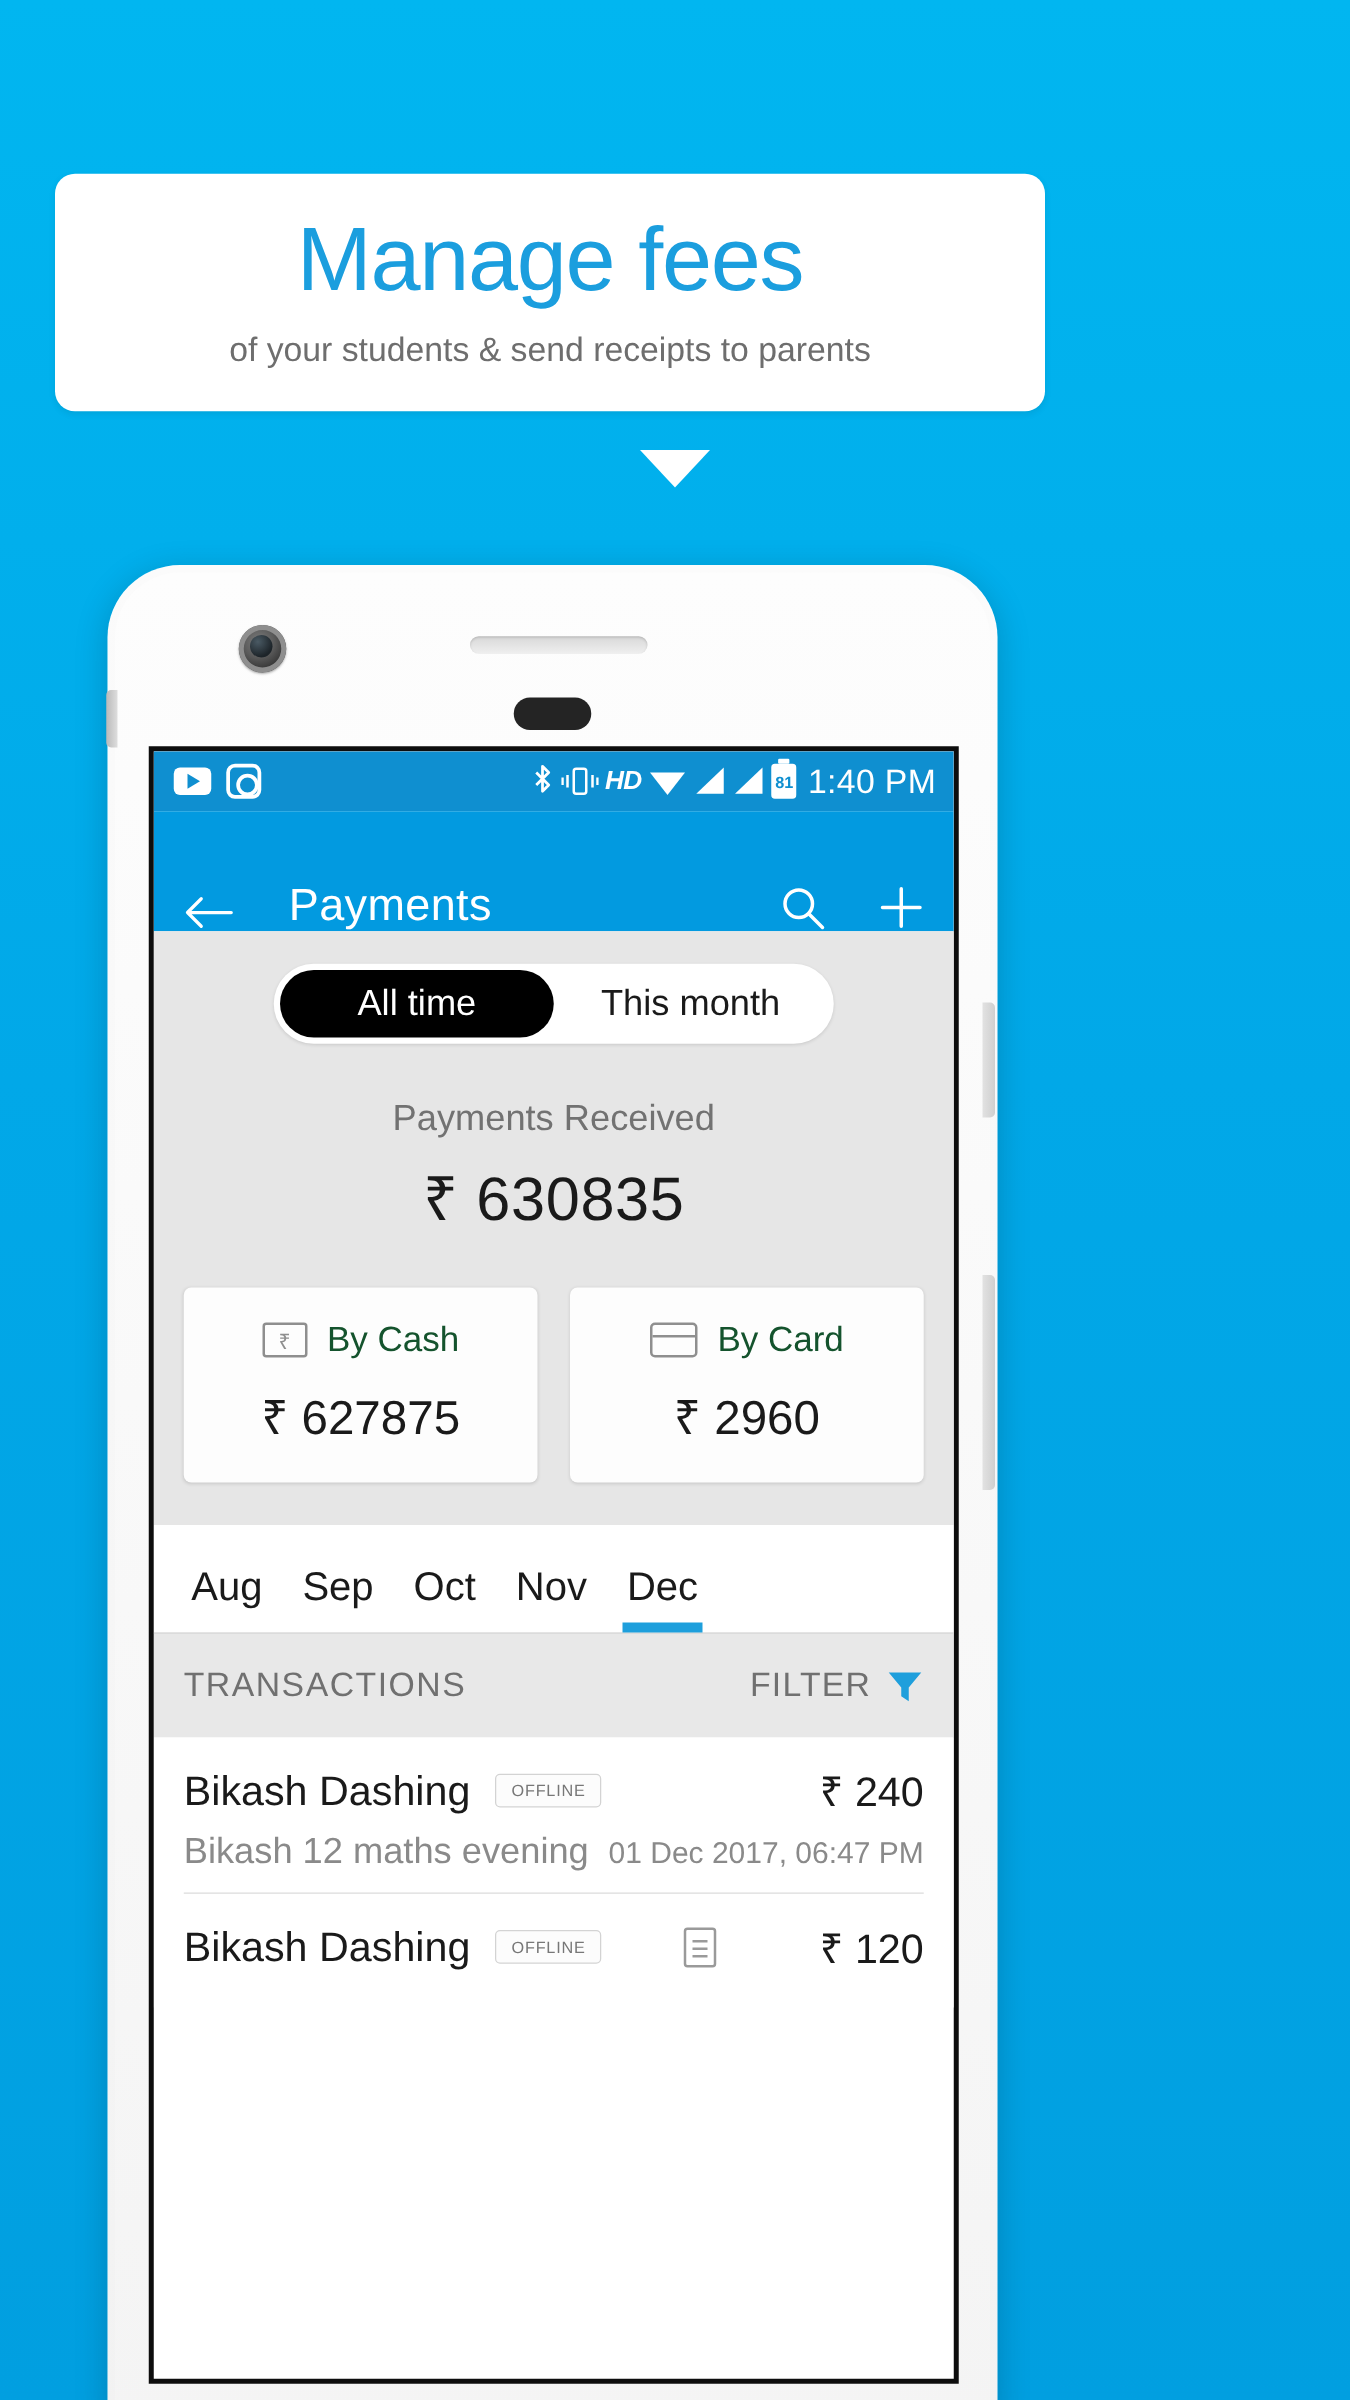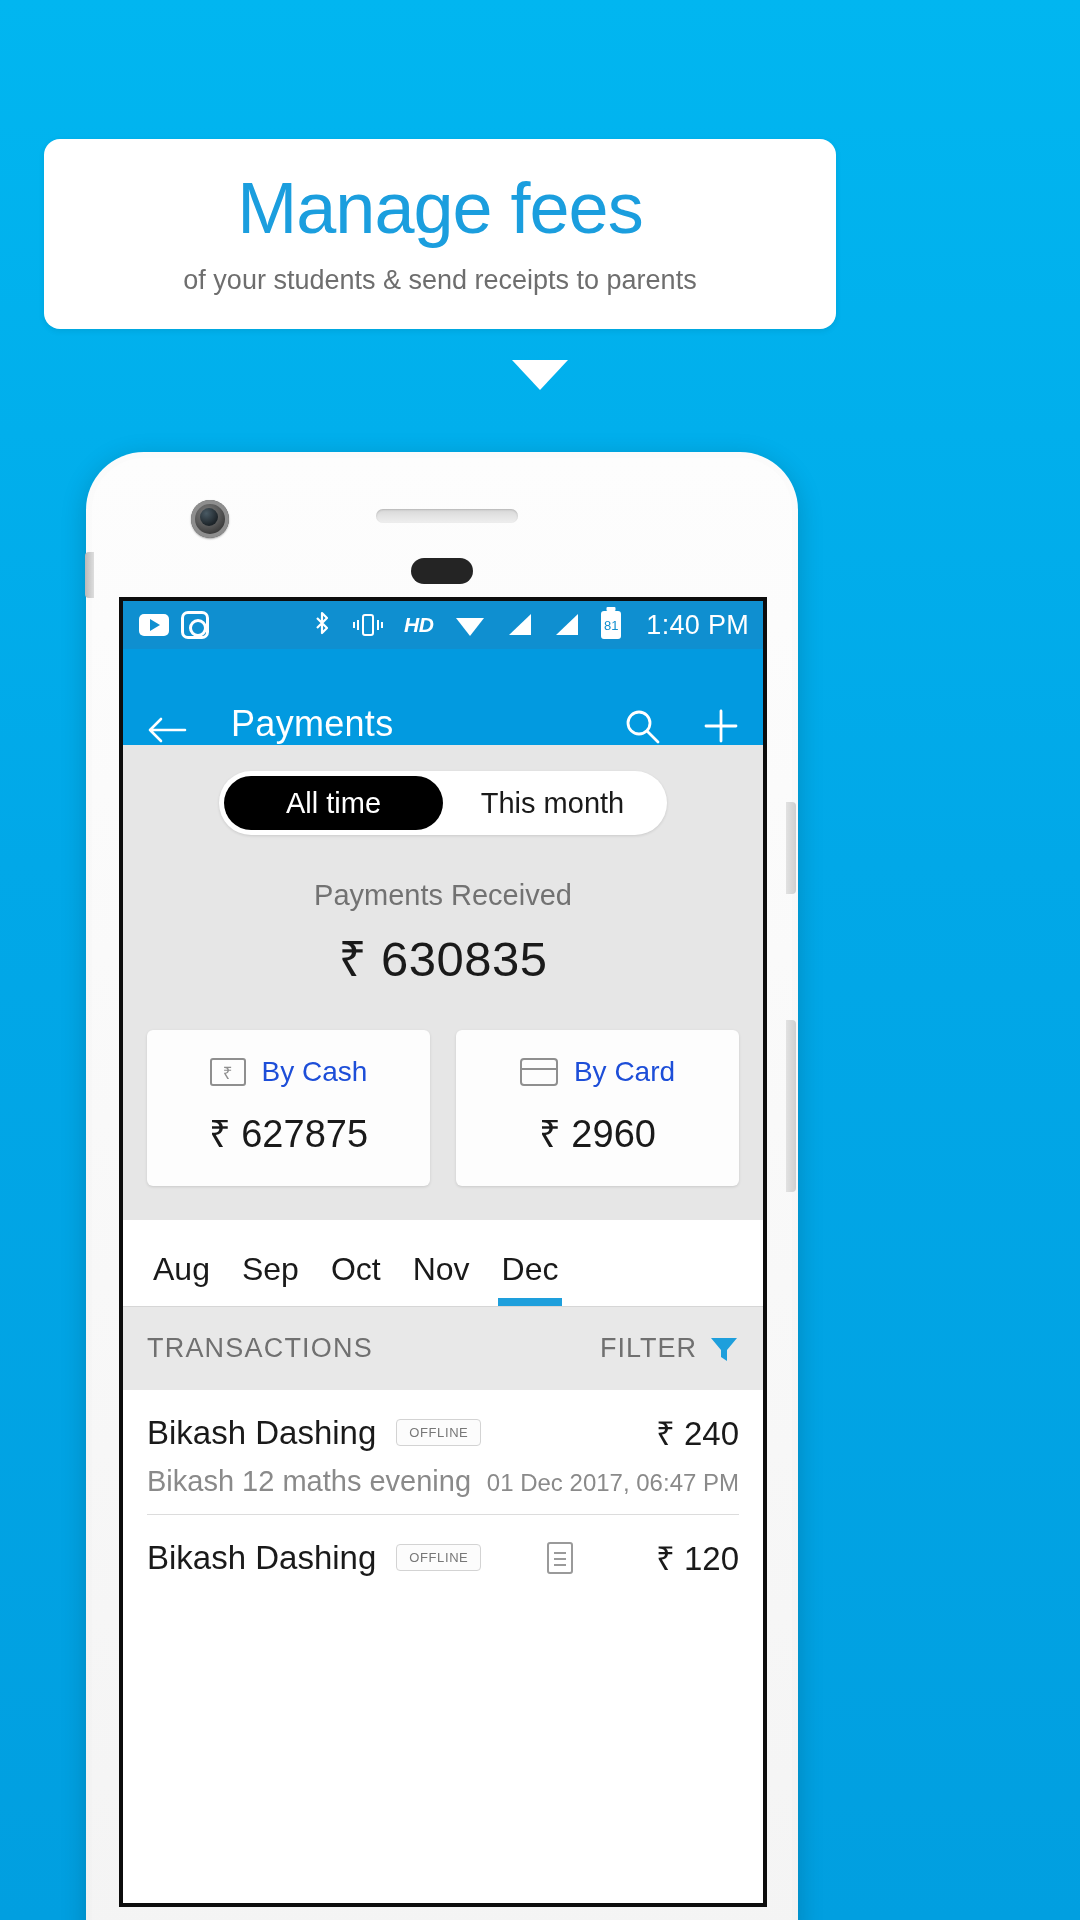--- a/index.html
+++ b/index.html
@@ -107,21 +107,21 @@
 
   
   .status-bar {
     height: 48px; background: #0f8fd0;
     display: flex; align-items: center;
     padding: 0 14px 0 16px;
     color: #ffffff;
   }
   .status-left { display: flex; align-items: center; gap: 12px; }
   .status-right {
-    margin-left: auto; display: flex; align-items: center; gap: 21px;
+    margin-left: auto; display: flex; align-items: center; gap: 5px;
   }
   .sb-time { font-size: 27px; font-weight: 500; letter-spacing: .3px; margin-left: 4px; }
   .sb-hd { font-size: 21px; font-style: italic; font-weight: 700; letter-spacing: -.5px; }
   .yt-icon {
     width: 30px; height: 22px; background:#fff; border-radius: 5px;
     position: relative;
   }
   .yt-icon::after {
     content:""; position:absolute; left:11px; top:5px;
     border-left: 10px solid #0f8fd0;
@@ -133,21 +133,21 @@
     position: relative;
   }
   .cam-icon::after {
     content:""; position:absolute; left:5px; top:5px;
     width:12px; height:12px; border-radius:50%;
     border:3px solid #fff;
   }
   .batt-icon {
     width: 20px; height: 28px; border: 3px solid #fff; border-radius: 3px;
     position: relative; display:flex; align-items:center; justify-content:center;
-    font-size: 13px; font-weight:400; color:#0f8fd0; background:#fff;
+    font-size: 13px; font-weight:700; color:#0f8fd0; background:#fff;
   }
   .batt-icon::before {
     content:""; position:absolute; left:50%; transform:translateX(-50%);
     top:-7px; width:9px; height:4px; background:#fff; border-radius:1px;
   }
 
   
   .app-bar {
     height: 96px; background: #029ae0;
     display: flex; align-items: flex-end;
@@ -194,21 +194,21 @@
   }
   .pay-card {
     flex: 1; background: #fdfdfd;
     border-radius: 6px; padding: 26px 22px 28px;
     box-shadow: 0 1px 3px rgba(0,0,0,.13);
     text-align: center;
   }
   .pay-card-head {
     display: flex; align-items: center; justify-content: center; gap: 16px;
   }
-  .pay-card-label { color: #1d4ed8; font-size: 28px; }
+  .pay-card-label { color: #14532d; font-size: 28px; }
   .pay-card-amount { font-size: 38px; color: #1a1a1a; margin-top: 18px; }
   .icon-cashbox {
     width: 36px; height: 28px; border: 2px solid #8f8f8f; border-radius: 3px;
     display:flex; align-items:center; justify-content:center;
     font-size: 17px; color:#8f8f8f;
   }
   .icon-card {
     width: 38px; height: 28px; border: 2px solid #8f8f8f; border-radius: 4px;
     position: relative;
   }

